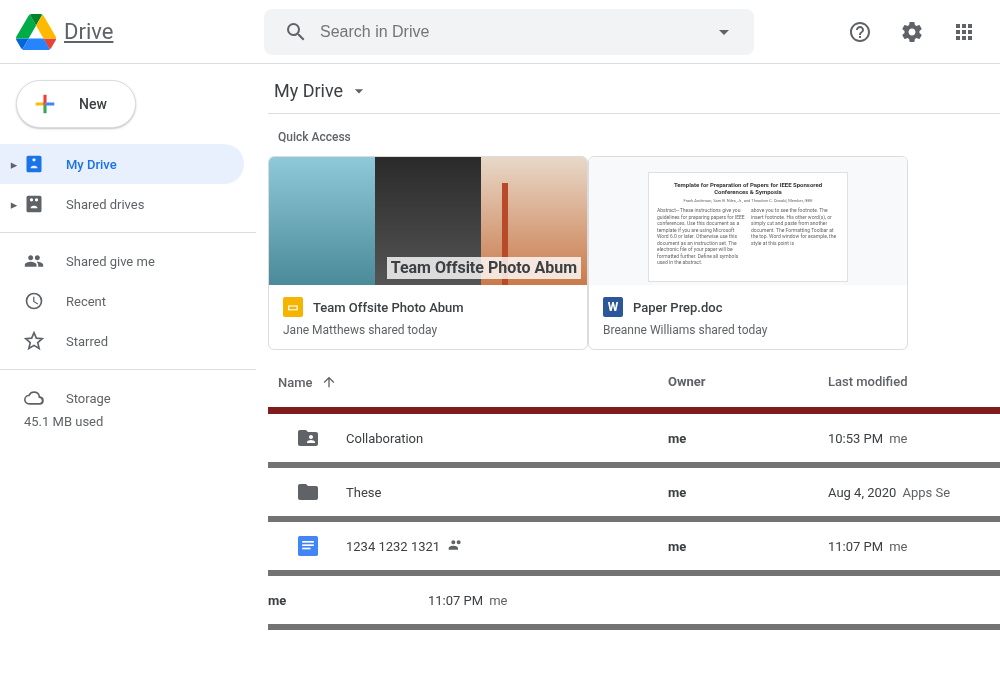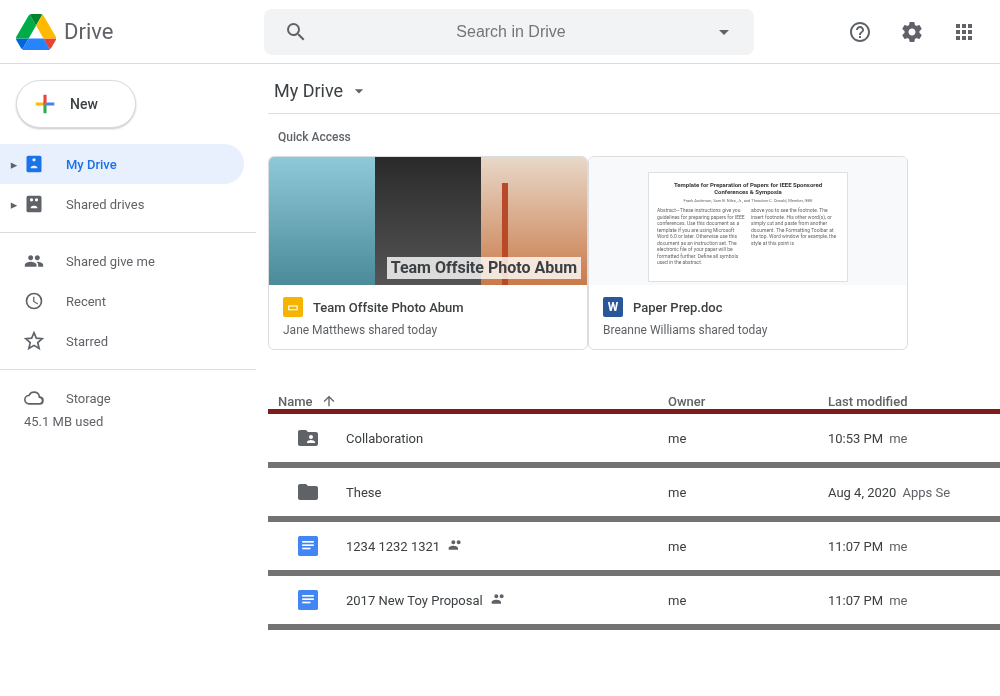--- a/index.html
+++ b/index.html
@@ -1,33 +1,33 @@
 <!DOCTYPE html>
 <html><head>
 <meta charset="utf-8">
 <style>
 * { box-sizing: border-box; margin: 0; padding: 0; }
 body { font-family: 'Google Sans', Roboto, Arial, sans-serif; color: #3c4043; background: #fff; width: 1000px; height: 696px; overflow: hidden; }
 
 .header { display: flex; align-items: center; height: 64px; padding: 0 16px; border-bottom: 1px solid #dadce0; }
 .logo-area { display: flex; align-items: center; width: 248px; }
 .drive-logo { width: 40px; height: 40px; }
-.drive-text { font-size: 22px; color: #5f6368; margin-left: 8px; }
+.drive-text { font-size: 22px; color: #5f6368; margin-left: 8px; text-decoration: underline; }
 .search-bar { display: flex; align-items: center; background: #f1f3f4; border-radius: 8px; height: 46px; width: 490px; padding: 0 8px; }
 .search-icon { color: #5f6368; margin: 0 12px; }
-.search-input { border: none; background: transparent; font-size: 16px; color: #b91c1c; flex: 1; outline: none; text-align: center; }
+.search-input { border: none; background: transparent; font-size: 16px; color: #b91c1c; flex: 1; outline: none; }
 .search-dropdown { color: #5f6368; margin: 0 10px; }
 .header-icons { display: flex; align-items: center; margin-left: auto; gap: 12px; }
 .header-icon { width: 40px; height: 40px; display: flex; align-items: center; justify-content: center; color: #5f6368; cursor: pointer; border-radius: 50%; }
 
 .main { display: flex; height: 632px; }
 .sidebar { width: 256px; padding-top: 16px; }
 .new-btn { display: flex; align-items: center; background: #fff; border: 1px solid #dadce0; border-radius: 24px; height: 48px; width: 120px; margin-left: 16px; margin-bottom: 16px; box-shadow: 0 1px 2px rgba(60,64,67,.3); cursor: pointer; }
 .new-plus { margin-left: 14px; }
-.new-label { font-size: 14px; font-weight: 500; color: #3c4043; margin-left: 11px; }
+.new-label { font-size: 14px; font-weight: 500; color: #3c4043; margin-left: 20px; }
 .nav-item { display: flex; align-items: center; height: 40px; padding-left: 24px; cursor: pointer; font-size: 13px; color: #5f6368; }
 .nav-item.selected { background: #e8f0fe; color: #1a73e8; border-radius: 0 20px 20px 0; margin-right: 12px; font-weight: 500; }
 .nav-item.selected .nav-icon { color: #1a73e8; }
 .nav-expand { width: 12px; color: #5f6368; display:flex; align-items:center; justify-content:center; margin-left:-16px; margin-right:4px; }
 .nav-icon { width: 24px; margin-right: 18px; color: #5f6368; display: flex; align-items:center; }
 .nav-divider { border-top: 1px solid #dadce0; margin: 8px 0; }
 .storage-row { padding-left: 24px; font-size: 13px; color: #5f6368; display:flex; align-items:center; height:40px; }
 .storage-used { padding-left: 24px; font-size: 13px; color: #5f6368; margin-top: -4px; }
 
 .content { flex: 1; padding: 16px 0 0 12px; overflow: hidden; }
@@ -38,23 +38,23 @@
 .qa-row { display: flex; padding-left: 0; }
 .qa-card { width: 320px; border: 1px solid #dadce0; border-radius: 6px; overflow: hidden; cursor: pointer; }
 .qa-thumb { height: 128px; background: #f8f9fa; display:flex; align-items:center; justify-content:center; overflow:hidden; position:relative; }
 .qa-info { padding: 12px 14px; }
 .qa-title-row { display: flex; align-items: center; gap: 10px; margin-bottom: 6px; }
 .qa-doc-icon { width: 20px; height: 20px; border-radius: 2px; display:flex; align-items:center; justify-content:center; color:#fff; font-size:12px; font-weight:bold; }
 .qa-title { font-size: 13px; color: #3c4043; font-weight: 500; }
 .qa-sub { font-size: 12px; color: #5f6368; }
 
 .file-table { margin-top: 24px; }
-.file-header { display: flex; align-items: flex-end; height: 40px; border-bottom: 5px solid #7f1d1d; font-size: 13px; color: #5f6368; font-weight: 500; }
+.file-header { display: flex; align-items: flex-start; height: 40px; border-bottom: 7px solid #7f1d1d; font-size: 13px; color: #5f6368; font-weight: 500; }
 .col-name { width: 400px; padding-left: 10px; display:flex; align-items:center; gap:8px; }
-.col-owner { width: 160px; }
+.col-owner { width: 160px; font-weight: bold; }
 .col-modified { flex: 1; }
 .file-row { display: flex; align-items: center; height: 54px; border-bottom: 6px solid #737373; font-size: 13px; color: #3c4043; cursor:pointer; }
 .file-icon { width: 24px; height: 24px; margin-left: 18px; margin-right: 18px; display:flex; align-items:center; justify-content:center; }
 .file-name { flex: 1; display:flex; align-items:center; gap:8px; }
 .shared-mini { color: #5f6368; }
 .mod-sub { color: #5f6368; margin-left: 6px; }
 
 
 .thumb-photos { display:flex; width:100%; height:100%; }
 .tp1 { flex:1; background: linear-gradient(#8fc9d9,#4a8a99); }
@@ -282,32 +282,19 @@
                 </svg>
               </span>
               <span class="file-name">1234 1232 1321 <span><svg class="shared-mini" width="16" height="16" viewBox="0 0 24 24">
                     <path fill="currentColor" d="M16 11c1.66 0 2.99-1.34 2.99-3S17.66 5 16 5s-3 1.34-3 3 1.34 3 3 3zm-8 0c1.66 0 2.99-1.34 2.99-3S9.66 5 8 5 5 6.34 5 8s1.34 3 3 3zm0 2c-2.33 0-7 1.17-7 3.5V19h14v-2.5c0-2.33-4.67-3.5-7-3.5z"></path>
                   </svg></span></span>
             </div>
             <div class="col-owner">me</div>
             <div class="col-modified">11:07 PM<span class="mod-sub">me</span></div>
           </div>
           <div class="file-row">
-            <div class="col-name">
-              <span class="file-icon">
-                <svg width="20" height="20" viewBox="0 0 24 24">
-                  <rect width="24" height="24" rx="2" fill="#4285f4"></rect>
-                  <rect x="5" y="6" width="14" height="2" fill="#fff"></rect>
-                  <rect x="5" y="10" width="14" height="2" fill="#fff"></rect>
-                  <rect x="5" y="14" width="10" height="2" fill="#fff"></rect>
-                </svg>
-              </span>
-              <span class="file-name">2017 New Toy Proposal <span><svg class="shared-mini" width="16" height="16" viewBox="0 0 24 24">
-                    <path fill="currentColor" d="M16 11c1.66 0 2.99-1.34 2.99-3S17.66 5 16 5s-3 1.34-3 3 1.34 3 3 3zm-8 0c1.66 0 2.99-1.34 2.99-3S9.66 5 8 5 5 6.34 5 8s1.34 3 3 3zm0 2c-2.33 0-7 1.17-7 3.5V19h14v-2.5c0-2.33-4.67-3.5-7-3.5z"></path>
-                  </svg></span></span>
-            </div>
             <div class="col-owner">me</div>
             <div class="col-modified">11:07 PM<span class="mod-sub">me</span></div>
           </div>
         </div>
     </div>
   </div>
 </div>
 
 </body></html>

